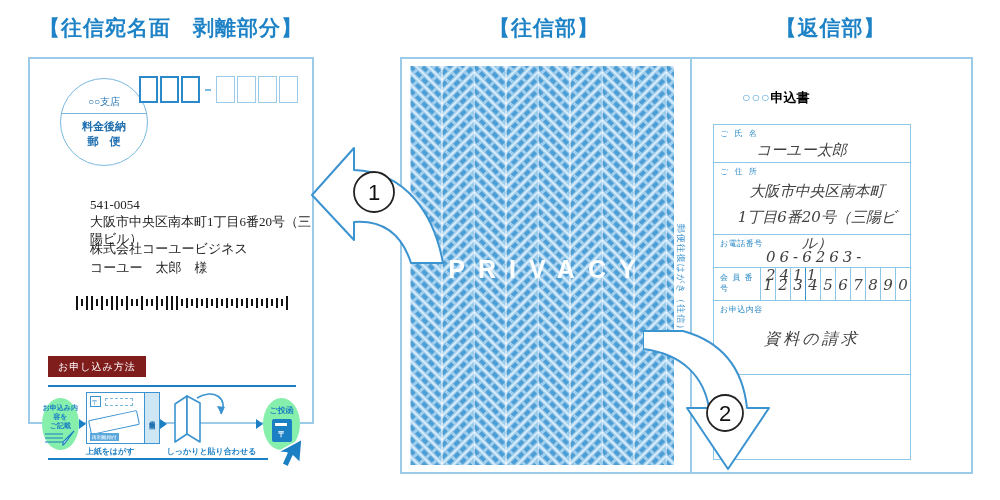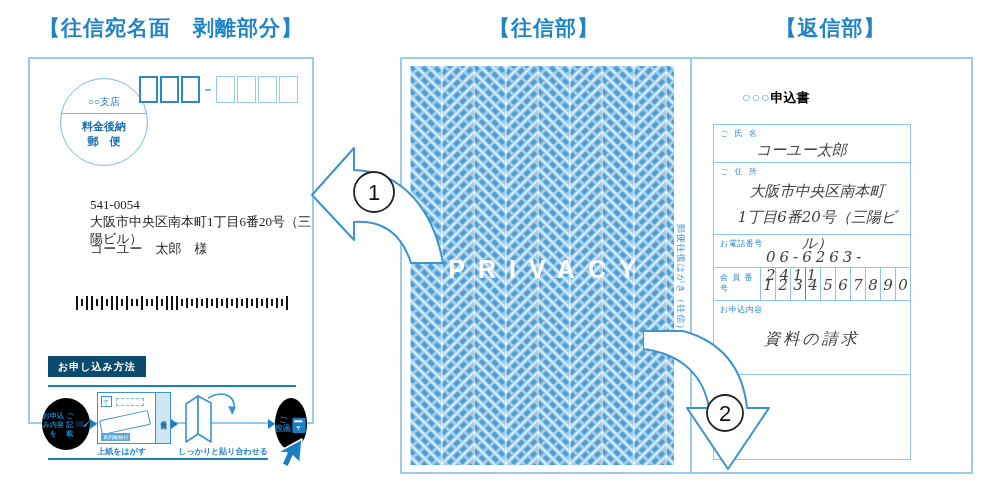--- a/index.html
+++ b/index.html
@@ -30,27 +30,27 @@
   .zip-dash { width:6px; height:2px; background:#7ab8e0; margin:0 3px 0 5px; }
   .mincho { font-family:"Liberation Serif","DejaVu Serif",serif; color:#222; }
   .addr-block { position:absolute; left:60px; top:137px; font-size:13px; line-height:17px; }
   .dest-block { position:absolute; left:60px; top:180px; font-size:13px; line-height:19px; }
   .barcode { position:absolute; left:46px; top:236px; height:15px; display:flex;
     align-items:center; }
   .barcode i { display:block; width:2px; background:#111; margin-right:3px; }
   .bc-t { height:14px; } .bc-m { height:10px; } .bc-s { height:7px; }
 
   
-  .howto-tag { position:absolute; left:18px; top:297px; background:#0c4a6e; color:#fff;
-    font-size:10px; font-weight:bold; padding:4px 10px 3px; letter-spacing:1px; }
+  .howto-tag { position:absolute; left:18px; top:297px; background:#7f1d1d; color:#fff;
+    font-size:10px; font-weight:normal; padding:4px 10px 3px; letter-spacing:1px; }
   .howto-topline { position:absolute; left:18px; right:16px; top:326px; height:2px; background:#1b7fc4; }
   .howto-steps { position:absolute; left:12px; right:12px; top:334px; height:62px;
     display:flex; align-items:center; justify-content:space-between; }
-  .step-circle { width:52px; height:52px; border-radius:50%; background:#000000;
-    display:flex; align-items:center; justify-content:center;
+  .step-circle { width:52px; height:52px; border-radius:50%; background:#86efac;
+    display:flex; flex-direction:column; align-items:center; justify-content:center;
     color:#1b7fc4; font-weight:bold; font-size:7px; text-align:center; line-height:9px; }
   .step-arrow { width:0; height:0; border-left:7px solid #1b7fc4;
     border-top:5px solid transparent; border-bottom:5px solid transparent; }
   .step-col { display:flex; flex-direction:column; align-items:flex-start; }
   .step-label { font-size:8px; font-weight:bold; color:#1b7fc4; margin-top:2px; white-space:nowrap; }
   .peel-card { position:relative; width:74px; height:52px; background:#fff; border:1.5px solid #3b93d0; }
   .peel-strip { position:absolute; right:0; top:0; bottom:0; width:15px; background:#cfe6f5;
     border-left:1px solid #3b93d0; color:#1e6fb0; font-size:6px; writing-mode:vertical-rl;
     display:flex; align-items:center; justify-content:center; letter-spacing:0.5px; }
   .peel-mark { position:absolute; left:3px; top:3px; width:11px; height:11px;
@@ -131,20 +131,21 @@
       <div class="zip-box zip-b"></div>
       <div class="zip-box zip-b"></div>
     </div>
 
     <div class="addr-block mincho">
       <div>541-0054</div>
       <div>大阪市中央区南本町1丁目6番20号（三陽ビル）</div>
     </div>
 
     <div class="dest-block mincho">
+      <div>株式会社コーユービジネス</div>
       <div>コーユー　太郎　様</div>
     </div>
 
     <div class="barcode" id="barcode">
         <i class="bc-t"></i>
         <i class="bc-s"></i>
         <i class="bc-t"></i>
         <i class="bc-t"></i>
         <i class="bc-s"></i>
         <i class="bc-t"></i>

